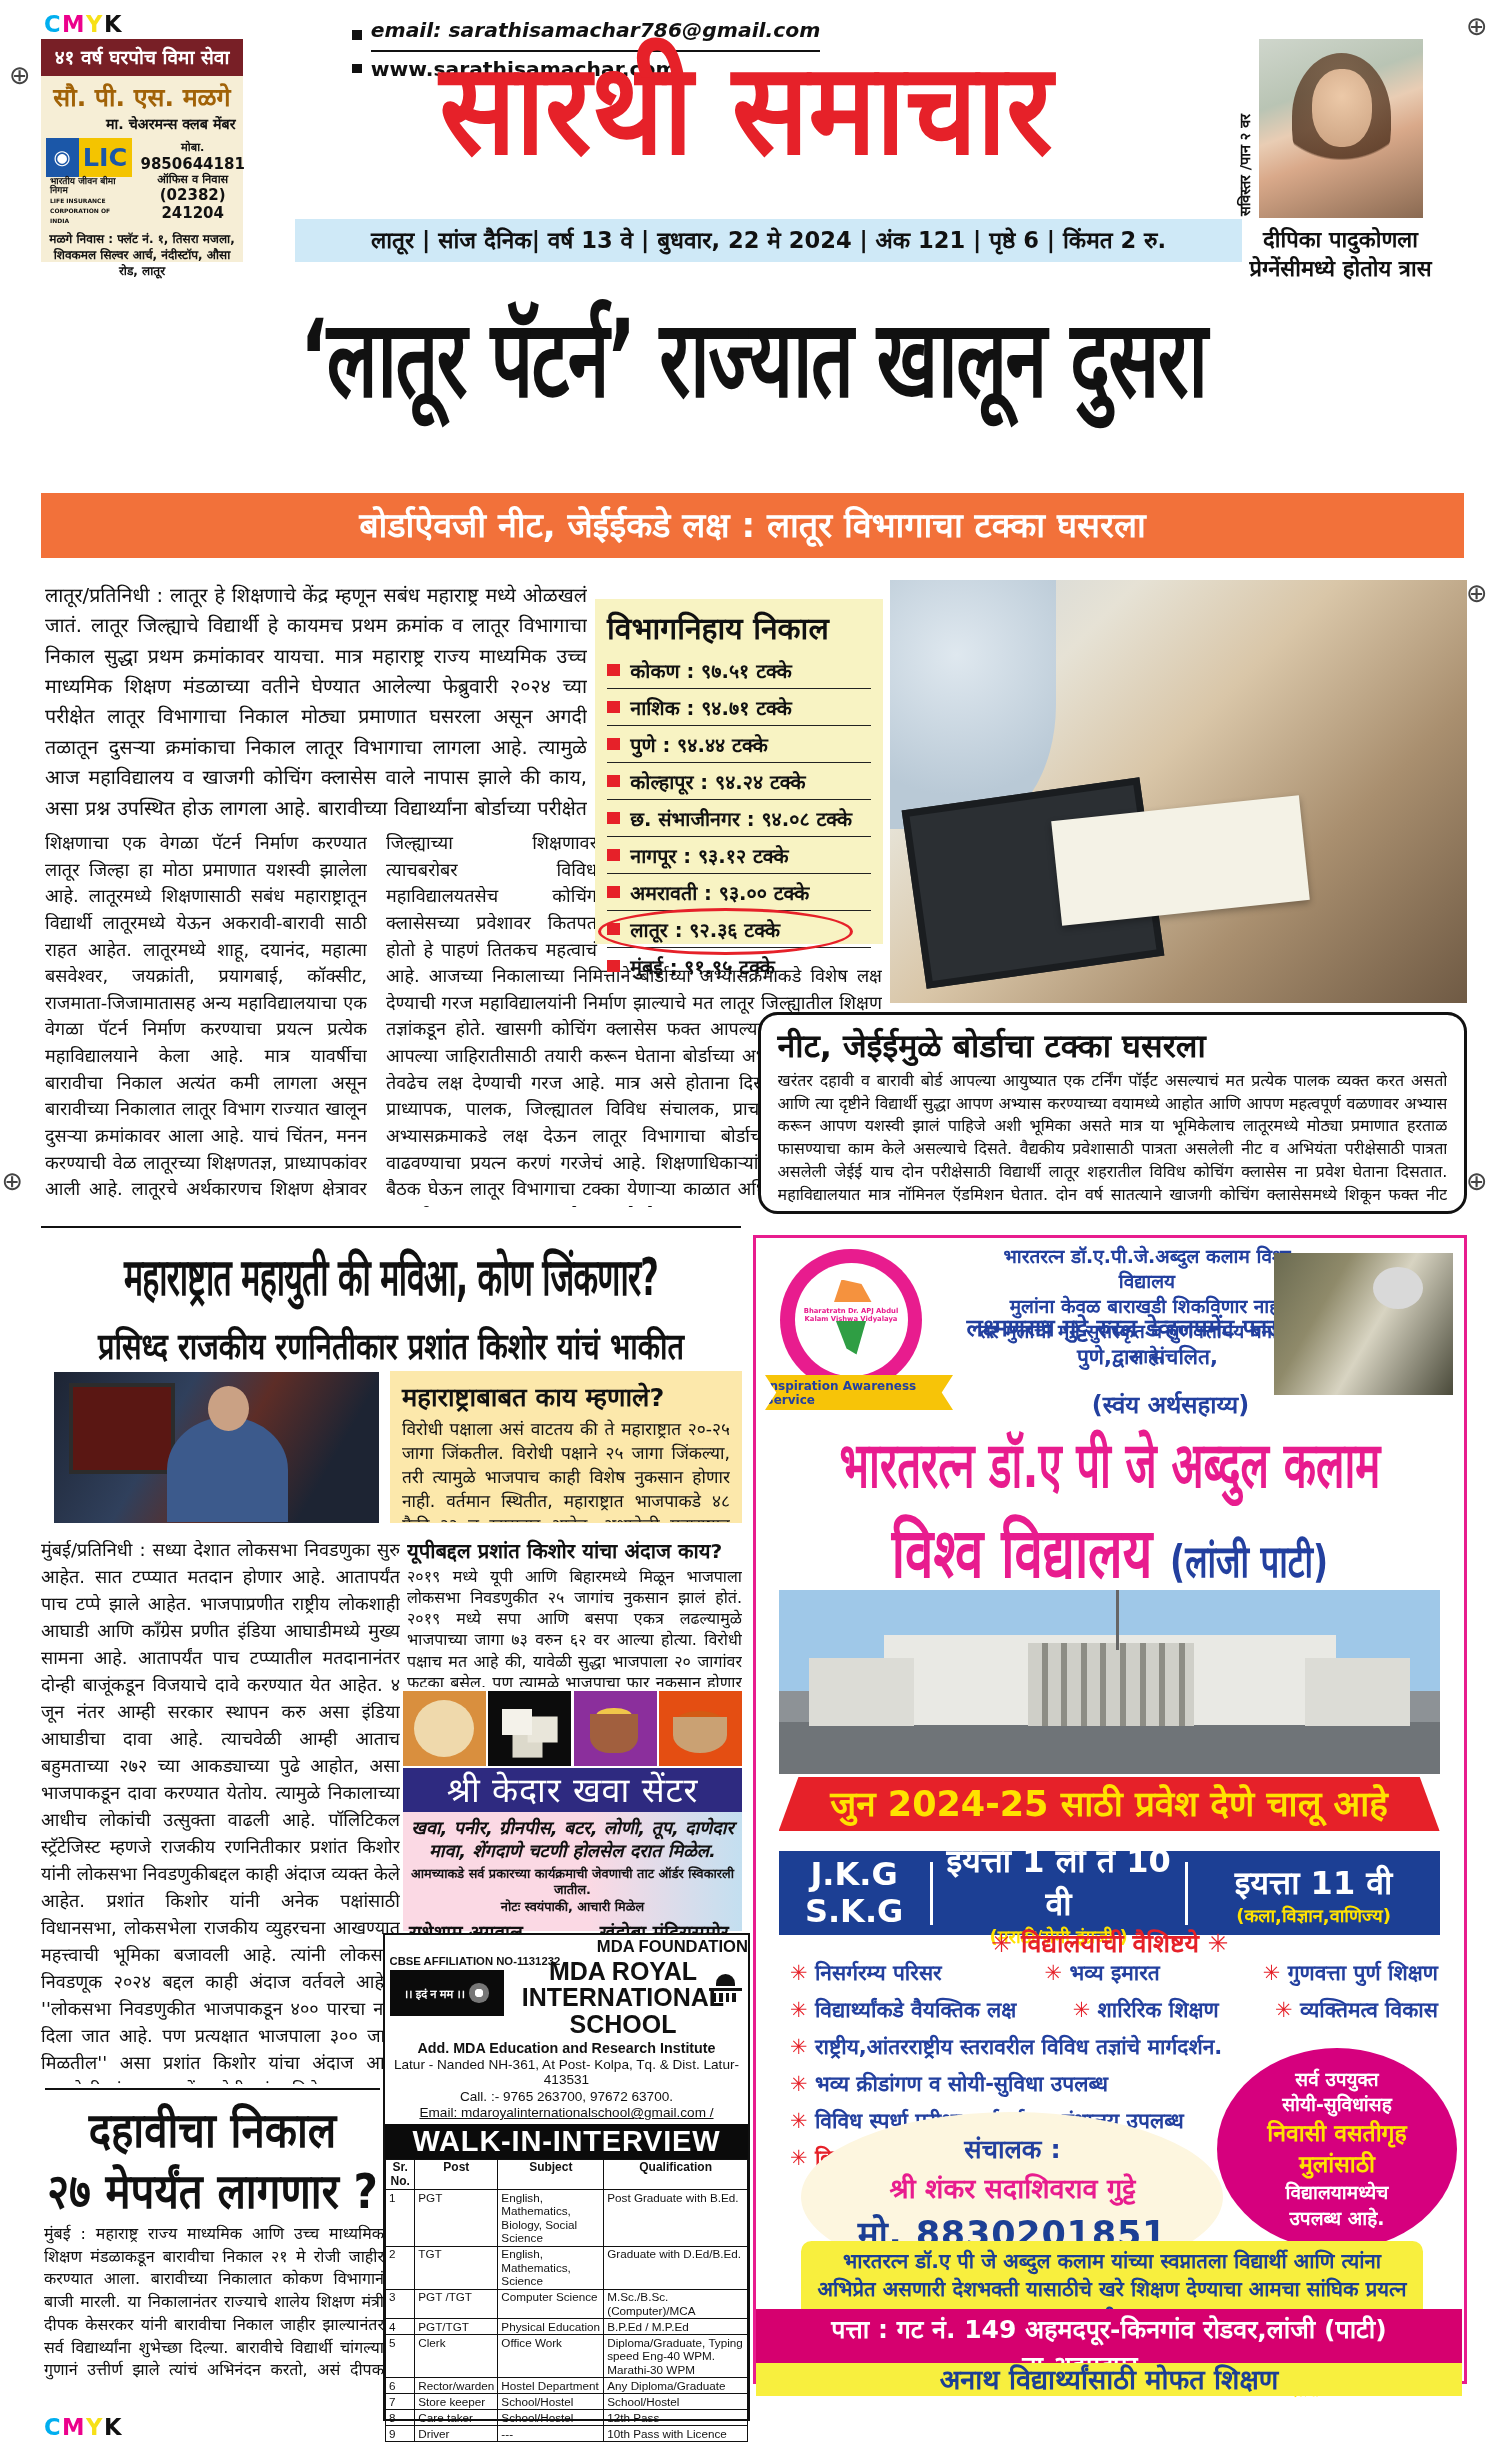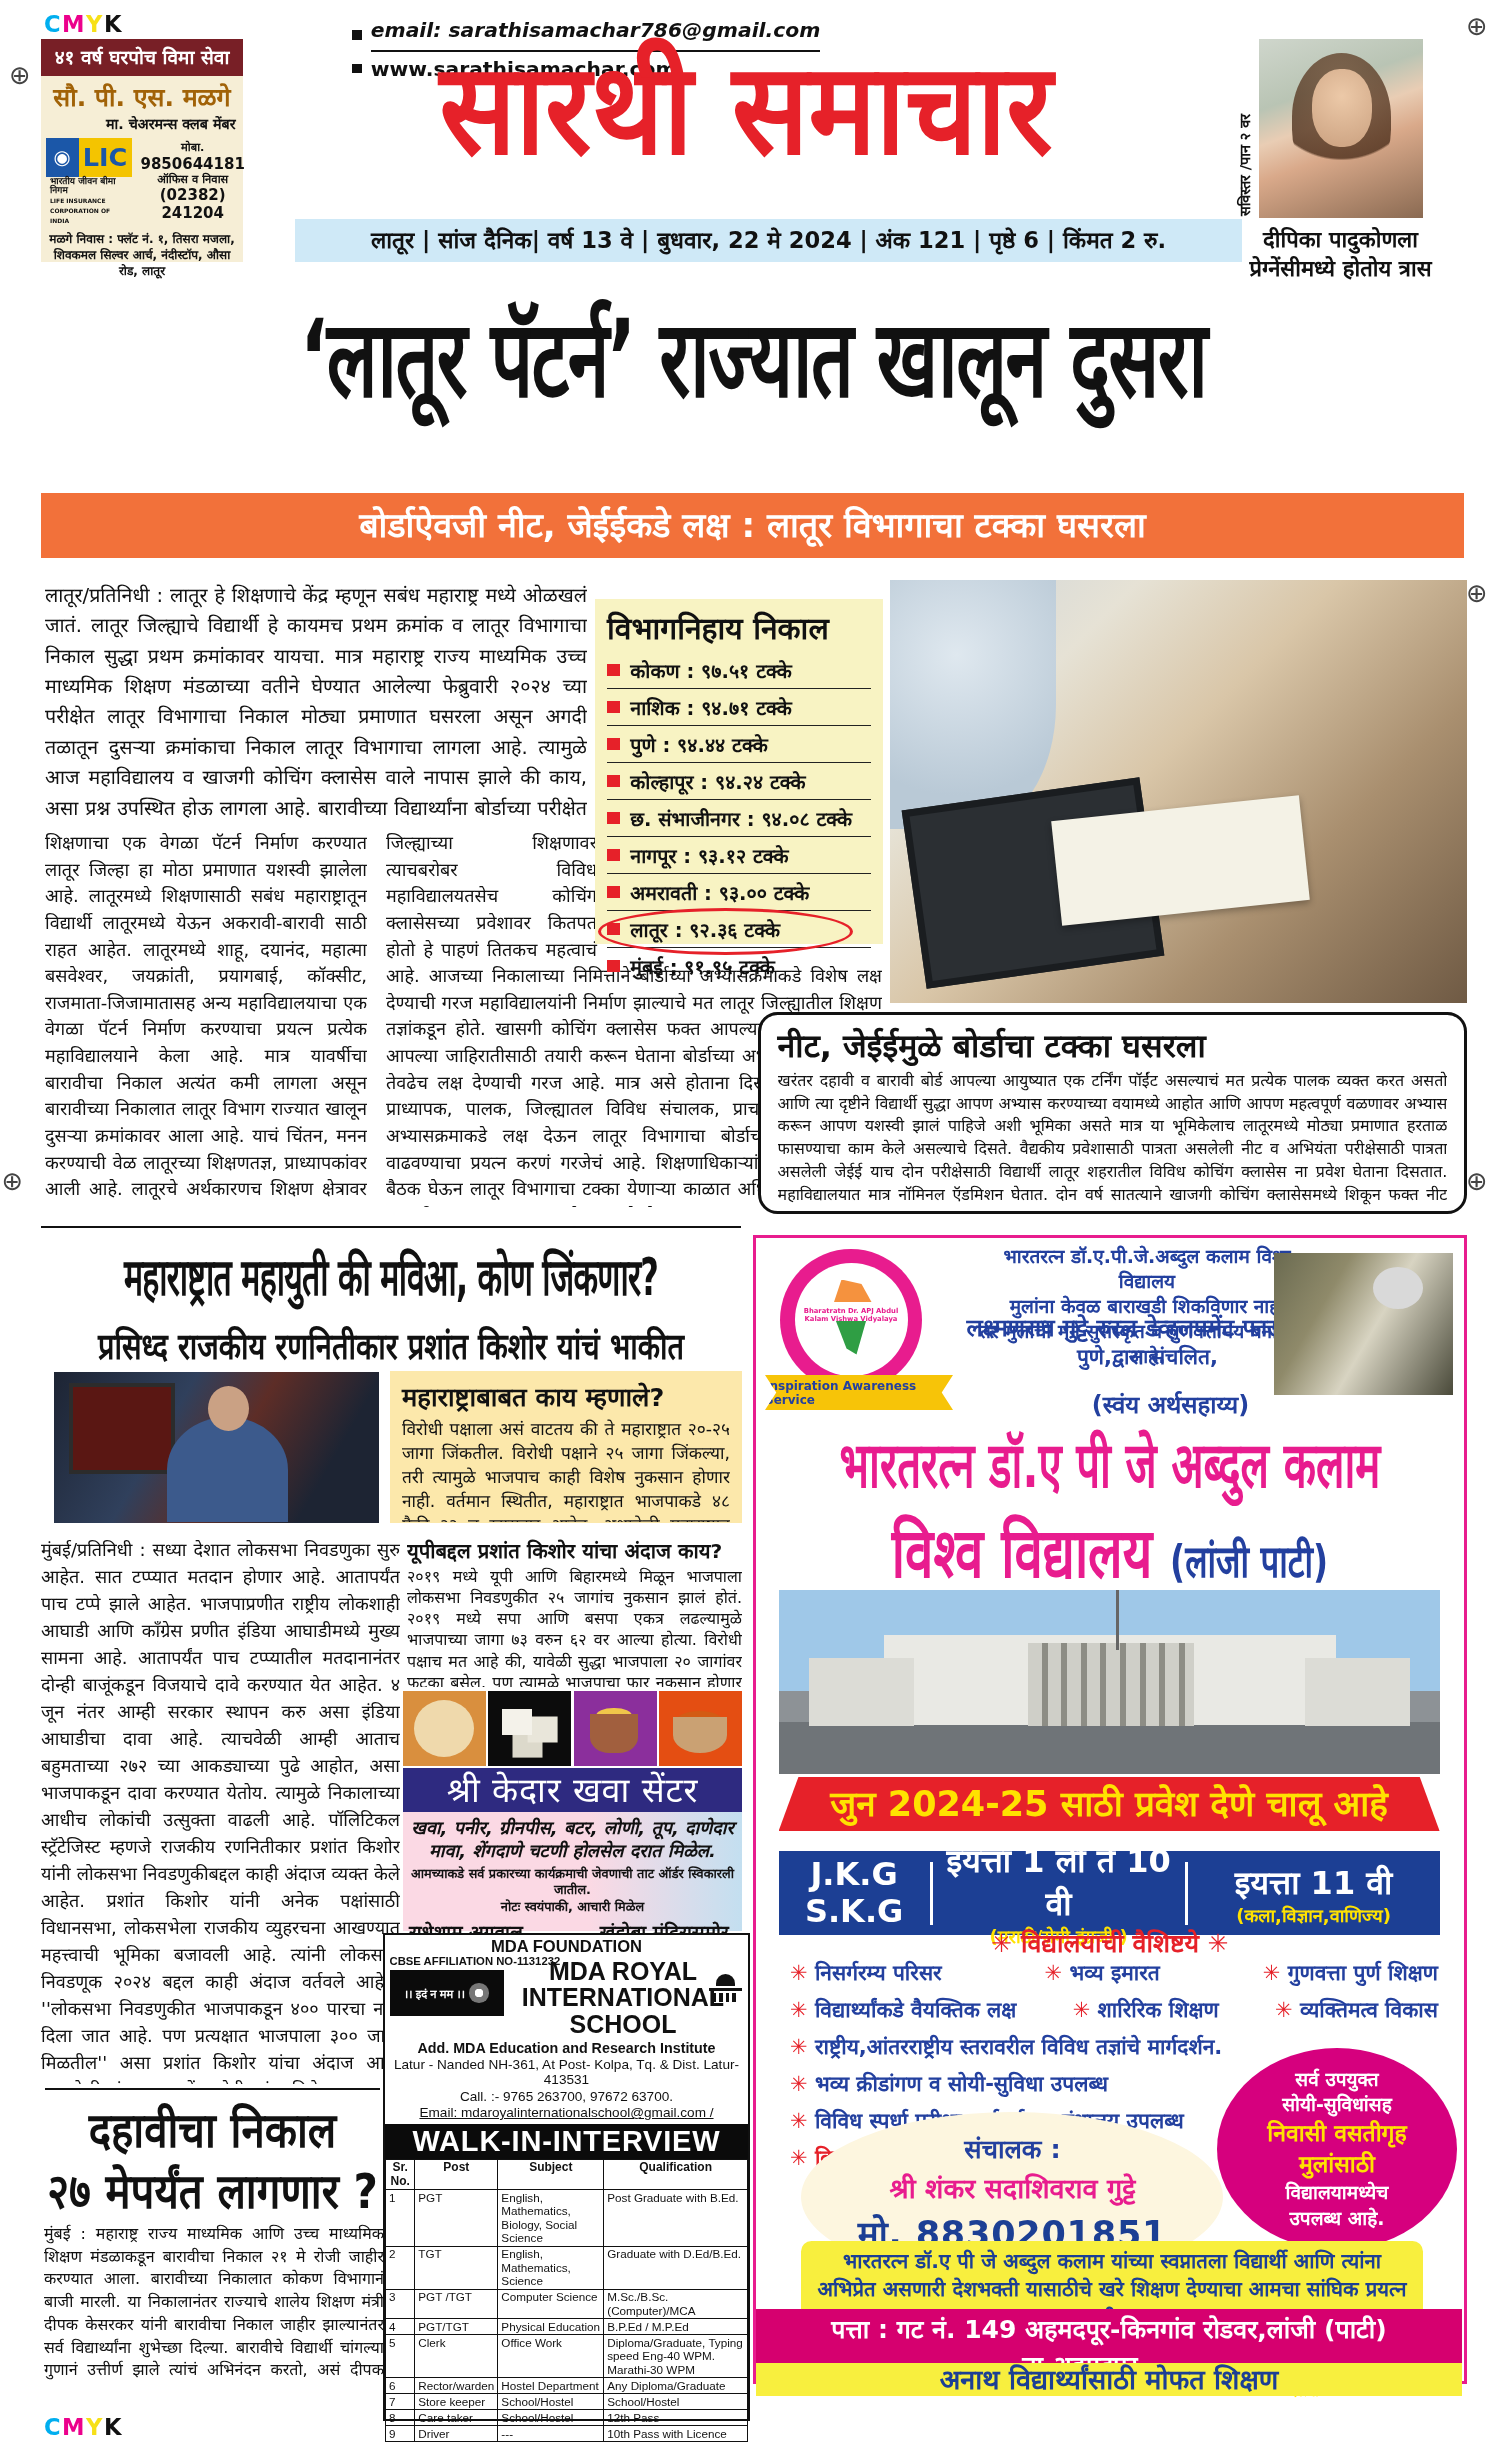--- a/index.html
+++ b/index.html
@@ -118,21 +118,21 @@
   .kh-t4 u{position:absolute;left:18px;top:19.6px;width:45px;height:18px;border-radius:50%;background:#d35b14;}
   .kh-band{background:#2e2a80;color:#fff;text-align:center;font-size:34px;font-weight:400;
            height:44px;line-height:44px;margin-top:1.5px;letter-spacing:0.8px;}
   .kh-body{background:linear-gradient(90deg,#fbd9e4 55%,#c3dff0);height:119px;padding:4.5px 6px;box-sizing:border-box;}
   .kh-l1{font-size:18px;font-weight:800;font-style:italic;text-align:center;line-height:1.3;}
   .kh-l2{font-size:12.8px;font-weight:bold;text-align:center;margin-top:3px;line-height:1.3;}
   .kh-row{display:flex;justify-content:space-between;margin-top:4.5px;font-size:19px;font-weight:800;line-height:1.35;}
   
   .mda{left:383px;top:1933px;width:367px;height:488px;border:2.3px solid #111;box-sizing:border-box;
        background:#fff;font-family:"Liberation Sans","DejaVu Sans",sans-serif;}
-  .mda-found{text-align:center;font-size:16.6px;font-weight:bold;margin-top:1.5px;}
+  .mda-found{text-align:right;font-size:16.6px;font-weight:bold;margin-top:1.5px;}
   .mda-cbse{position:absolute;left:4.5px;top:19.6px;font-size:11.3px;font-weight:bold;}
   .mda-motto{position:absolute;left:4.5px;top:35px;width:114px;height:46px;background:#0b0b0b;color:#fff;
              display:flex;align-items:center;justify-content:center;gap:4.5px;font-size:11.3px;font-weight:bold;}
   .mda-crest{width:19.6px;height:19.6px;border-radius:50%;background:radial-gradient(circle,#fff 0 30%,#777 31% 100%);}
   .mda-name{margin-left:113px;text-align:center;font-size:25px;font-weight:800;line-height:1.05;margin-top:1.5px;}
   .mda-dome{position:absolute;right:6px;top:39px;width:33px;height:30px;}
   .mda-dome .d1{width:19.6px;height:12px;border-radius:9.8px 9.8px 0 0;background:#111;margin:0 auto;}
   .mda-dome .d2{width:33px;height:3.8px;background:#111;margin-top:1.5px;}
   .mda-dome .d3{width:27px;height:9px;margin:1.5px auto 0;background:repeating-linear-gradient(90deg,#111 0 3.8px,#fff 3.8px 6.8px);}
   .mda-add{text-align:center;font-size:14.3px;font-weight:bold;margin-top:3px;}

